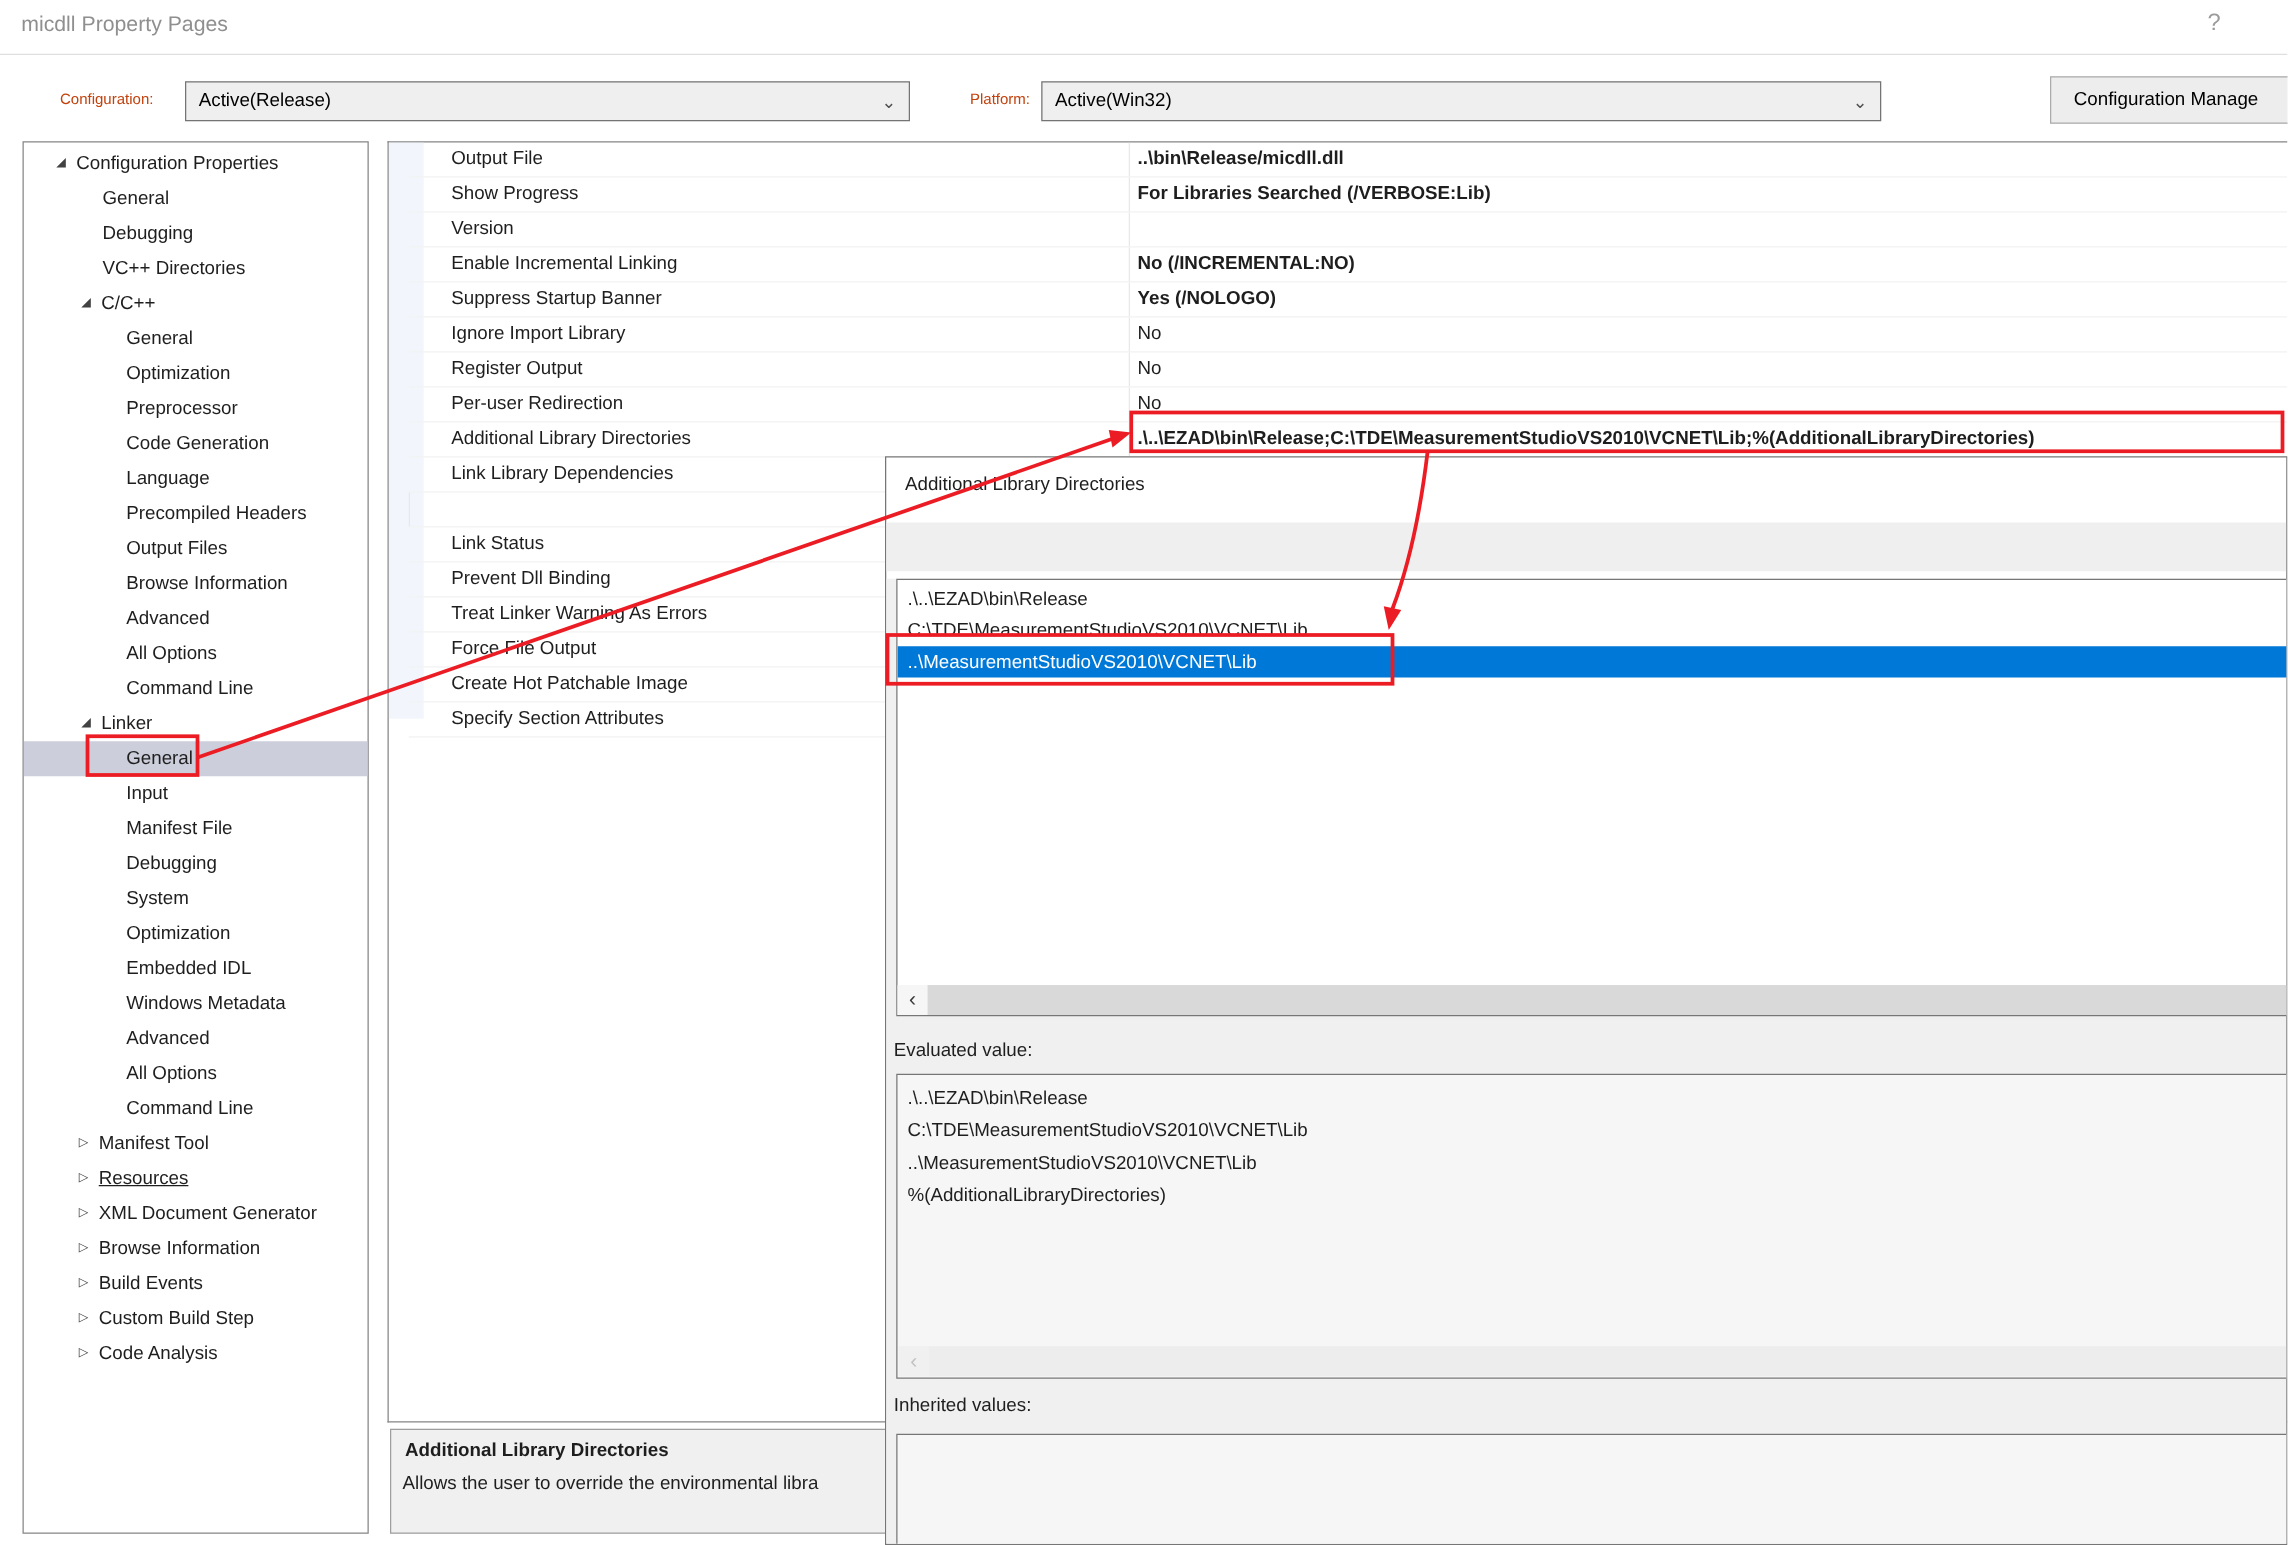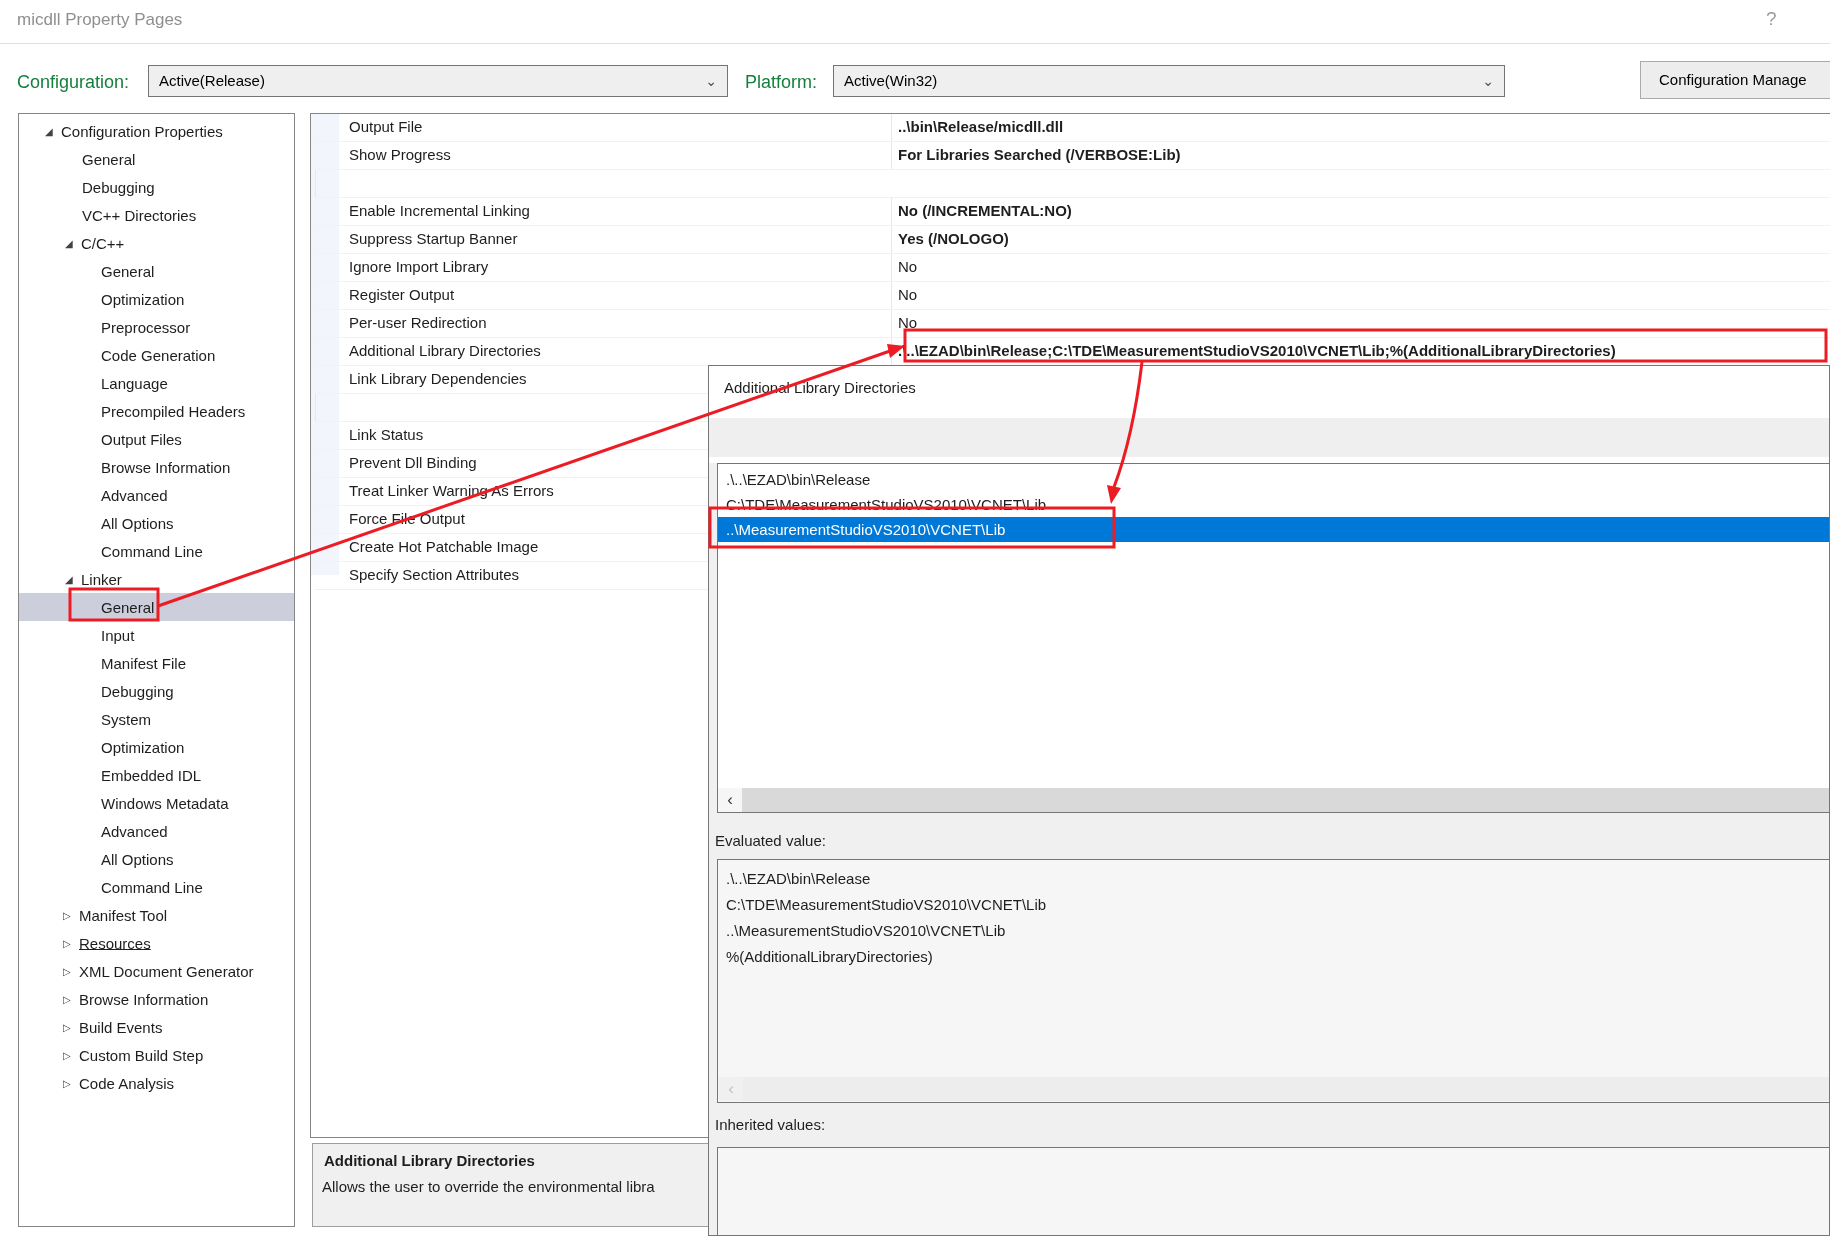--- a/index.html
+++ b/index.html
@@ -4,37 +4,37 @@
 <style>
   html,body{margin:0;padding:0;background:#fff;font-family:"Liberation Sans",sans-serif;}
   #page{position:relative;width:1830px;height:1236px;background:#fff;overflow:hidden;font-size:15px;color:#1e1e1e;padding-left:14px;}
 
   
   .win-title{position:absolute;left:17px;top:10px;font-size:17px;color:#8f8f8f;}
   .help-q{position:absolute;left:1766px;top:8px;font-size:19px;color:#9b9b9b;}
   .hdr-divider{position:absolute;left:0;top:43px;width:1830px;height:1px;background:#e0e0e0;}
 
   
-  .cfg-label{position:absolute;top:72px;font-size:18px;color:#15803d;}
+  .cfg-label{position:absolute;top:72px;font-size:12px;color:#c2410c;margin-left:31px;}
   .dropdown{position:absolute;top:65px;height:32px;box-sizing:border-box;border:1px solid #747474;background:#efefef;line-height:30px;padding-left:10px;font-size:15px;color:#000;}
   .dd-chev{position:absolute;right:10px;top:0;color:#505050;font-size:14px;}
   .cfg-btn{position:absolute;left:1640px;top:61px;width:230px;height:38px;box-sizing:border-box;border:1px solid #ababab;background:#ededed;font-size:15px;color:#000;line-height:36px;padding-left:18px;overflow:hidden;white-space:nowrap;}
 
   
   .tree{position:absolute;left:18px;top:113px;width:277px;height:1114px;box-sizing:border-box;border:1px solid #858585;background:#fff;overflow:hidden;padding-top:3px;}
   .trow{position:relative;height:28px;line-height:28px;white-space:nowrap;box-sizing:border-box;}
   .trow.selected{background:#cccedb;}
   .trow .arrow{display:inline-block;width:16px;font-size:10px;color:#424242;vertical-align:middle;}
   .trow .arrow:empty{width:0;}
   .trow .tlabel{vertical-align:middle;}
 
   
   .grid{position:absolute;left:310px;top:113px;width:1520px;height:1025px;box-sizing:border-box;border:1px solid #858585;border-right:none;background:#fff;overflow:hidden;}
   .indent-strip{position:absolute;left:0;top:0;width:28px;height:461px;background:#f2f6fc;}
-  .grows{position:absolute;left:4px;top:0;right:0;}
+  .grows{position:absolute;left:16px;top:0;right:0;}
   .grow{display:flex;height:27px;line-height:26px;border-bottom:1px solid #f2f2f2;white-space:nowrap;}
   .glabel{width:576px;padding-left:34px;box-sizing:border-box;overflow:hidden;}
   .gval{flex:1;border-left:1px solid #e8e8e8;padding-left:6px;overflow:hidden;}
   .grow.bold .gval{font-weight:bold;}
 
   
   .descbox{position:absolute;left:312px;top:1143px;width:500px;height:84px;box-sizing:border-box;border:1px solid #9e9e9e;background:#f0f0f0;overflow:hidden;z-index:2;}
   .desc-title{position:absolute;left:11px;top:8px;font-weight:bold;font-size:15px;}
   .desc-text{position:absolute;left:9px;top:34px;font-size:15px;white-space:nowrap;}
 
@@ -233,20 +233,21 @@
           <span class="glabel">Output File</span>
           <span class="gval">..\bin\Release/micdll.dll</span>
         </div>
 
         <div class="grow bold">
           <span class="glabel">Show Progress</span>
           <span class="gval">For Libraries Searched (/VERBOSE:Lib)</span>
         </div>
 
         <div class="grow">
+          <span class="glabel">Version</span>
           <span class="gval"></span>
         </div>
 
         <div class="grow bold">
           <span class="glabel">Enable Incremental Linking</span>
           <span class="gval">No (/INCREMENTAL:NO)</span>
         </div>
 
         <div class="grow bold">
           <span class="glabel">Suppress Startup Banner</span>

